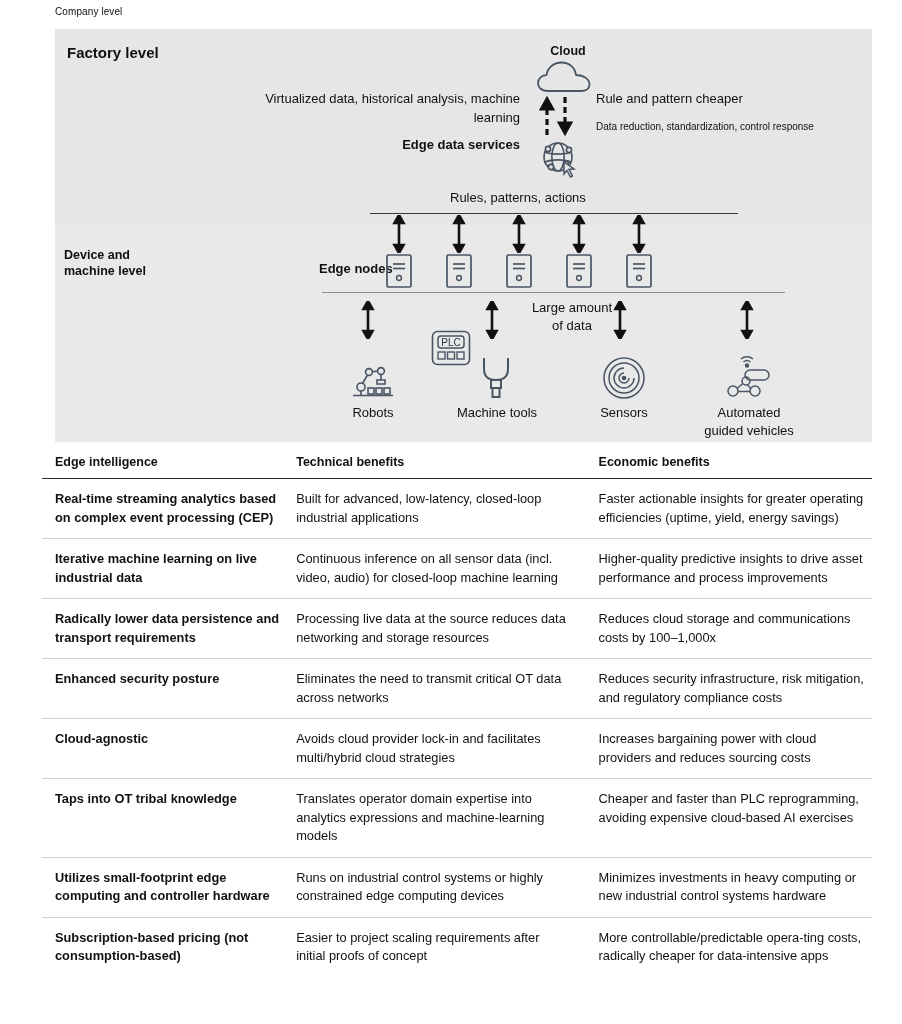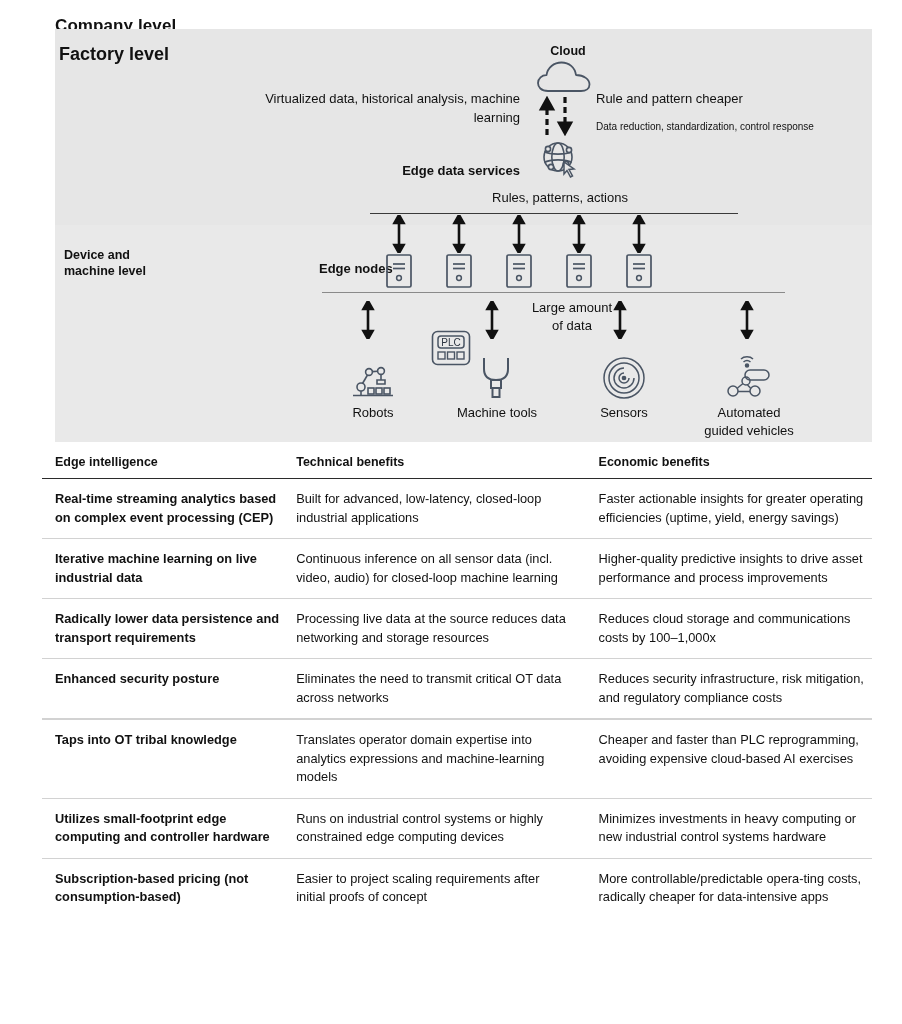--- a/index.html
+++ b/index.html
@@ -8,70 +8,70 @@
     background:#ffffff;
     font-family:"Liberation Sans","DejaVu Sans",sans-serif;
     color:#111111;
     overflow:hidden;
     position:relative;
   }
   .page{position:relative;width:902px;height:1024px;}
 
   
   .company-label{
-    position:absolute;left:55px;top:16px;
-    font-size:17px;font-weight:bold;letter-spacing:.1px;
+    position:absolute;left:55px;top:6px;
+    font-size:10px;font-weight:normal;letter-spacing:.1px;
   }
   .diagram{
     position:absolute;left:55px;top:29px;width:817px;height:413px;
   }
   .band-factory{
     position:absolute;left:0;top:0;width:817px;height:196px;
     background:#e6e6e6;
   }
   .band-device{
     position:absolute;left:0;top:196px;width:817px;height:217px;
     background:#e9e9e9;
   }
   .factory-label{
-    position:absolute;left:4px;top:15px;
-    font-size:18px;font-weight:bold;
+    position:absolute;left:12px;top:15px;
+    font-size:15px;font-weight:bold;
   }
   .device-label{
     position:absolute;left:9px;top:218px;
     font-size:12.5px;font-weight:bold;line-height:16px;
   }
 
   .txt-left{
     position:absolute;left:205px;top:60px;width:260px;
     text-align:right;font-size:13px;line-height:19px;
   }
   .txt-edge-services{
-    position:absolute;left:265px;top:134px;width:200px;
+    position:absolute;left:265px;top:108px;width:200px;
     text-align:right;font-size:13px;font-weight:bold;
   }
   .txt-right1{
     position:absolute;left:541px;top:60px;width:270px;
     font-size:13px;line-height:19px;
   }
   .txt-right2{
     position:absolute;left:541px;top:88px;width:275px;
     font-size:10px;line-height:19px;
   }
 
   .cloud-label{
     position:absolute;left:473px;top:15px;width:80px;text-align:center;
     font-size:12.5px;font-weight:bold;
   }
   .cloud-icon{position:absolute;left:481px;top:31px;}
   .dash-arrows{position:absolute;left:483px;top:67px;}
   .globe-icon{position:absolute;left:484px;top:108px;}
 
   .rules-label{
-    position:absolute;left:395px;top:161px;width:220px;text-align:center;
+    position:absolute;left:395px;top:161px;width:220px;
     font-size:13px;
   }
   .rule-line-top{
     position:absolute;left:315px;top:184px;width:368px;height:1px;background:#3a3a3a;
   }
   .rule-line-bottom{
     position:absolute;left:267px;top:263px;width:463px;height:1px;background:#8a8a8a;
   }
 
   .arrow-col{position:absolute;}
@@ -398,20 +398,25 @@
     </div>
     <div class="rowrule"></div>
 
     <div class="trow tbody-row">
       <div class="c1">Enhanced security posture</div>
       <div class="c2">Eliminates the need to transmit critical OT data across networks</div>
       <div class="c3">Reduces security infrastructure, risk mitigation, and regulatory compliance costs</div>
     </div>
     <div class="rowrule"></div>
 
+    <div class="trow tbody-row">
+      <div class="c1">Cloud-agnostic</div>
+      <div class="c2">Avoids cloud provider lock-in and facilitates multi/hybrid cloud strategies</div>
+      <div class="c3">Increases bargaining power with cloud providers and reduces sourcing costs</div>
+    </div>
     <div class="rowrule"></div>
 
     <div class="trow tbody-row">
       <div class="c1">Taps into OT tribal knowledge</div>
       <div class="c2">Translates operator domain expertise into analytics expressions and machine-learning models</div>
       <div class="c3">Cheaper and faster than PLC reprogramming, avoiding expensive cloud-based AI exercises</div>
     </div>
     <div class="rowrule"></div>
 
     <div class="trow tbody-row">

